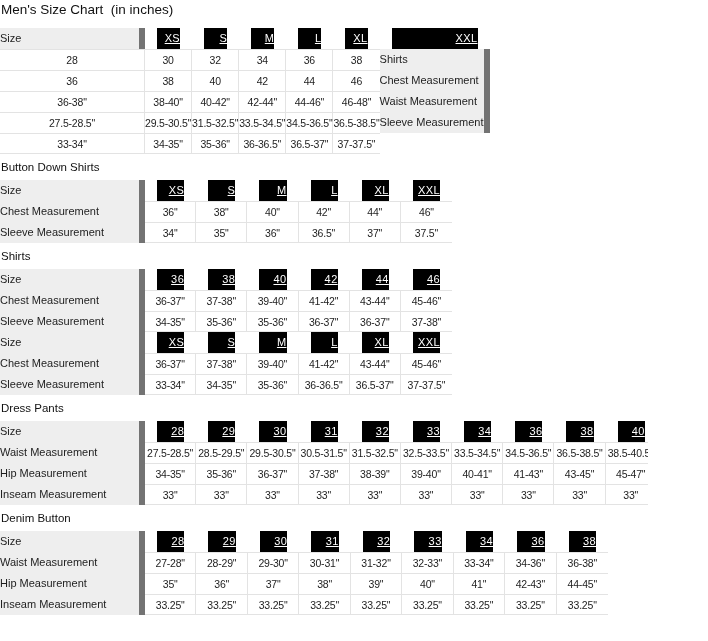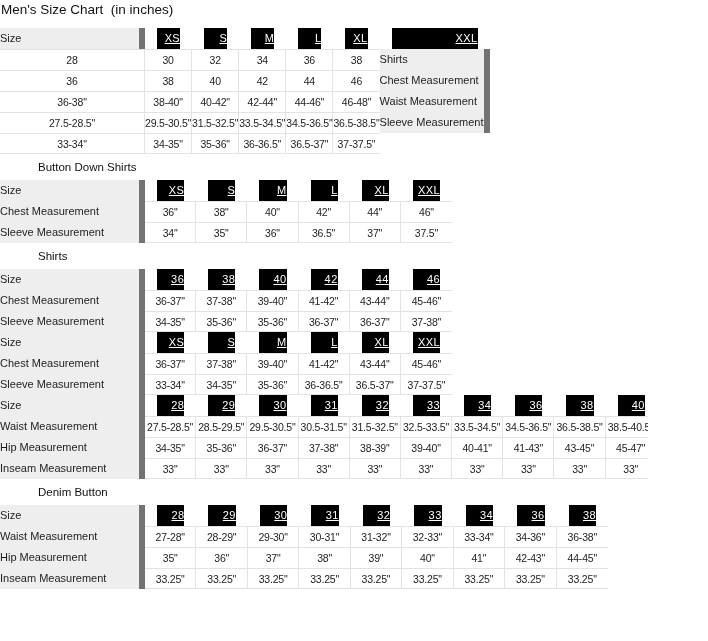--- a/index.html
+++ b/index.html
@@ -20,21 +20,20 @@
     font-size: 13.5px;
     line-height: 16px;
     white-space: pre-wrap;
     color: #111;
   }
   .sec {
     margin: 6px 0 6px 1px;
     font-size: 11.5px;
     line-height: 14px;
     color: #111;
-    padding-left: 37px;
   }
   .tbl {
     display: grid;
     grid-template-columns: 145px repeat(var(--n), 1fr);
     grid-auto-rows: 21px;
     font-size: 11px;
   }
   .lbl {
     background: var(--label-bg);
     border-right: 6px solid #737373;
@@ -185,20 +184,21 @@
       <div class="c cl">45-46"</div>
       <div class="lbl">Sleeve Measurement</div>
       <div class="c bl">33-34"</div>
       <div class="c bl">34-35"</div>
       <div class="c bl">35-36"</div>
       <div class="c bl">36-36.5"</div>
       <div class="c bl">36.5-37"</div>
       <div class="c bl cl">37-37.5"</div>
     </div>
 
+  <div class="sec">Dress Pants</div>
   <div class="tbl" style="width: 708px; --n: 11;">
       <div class="lbl">Size</div>
       <div class="hd">28</div>
       <div class="hd">29</div>
       <div class="hd">30</div>
       <div class="hd">31</div>
       <div class="hd">32</div>
       <div class="hd">33</div>
       <div class="hd">34</div>
       <div class="hd">36</div>

